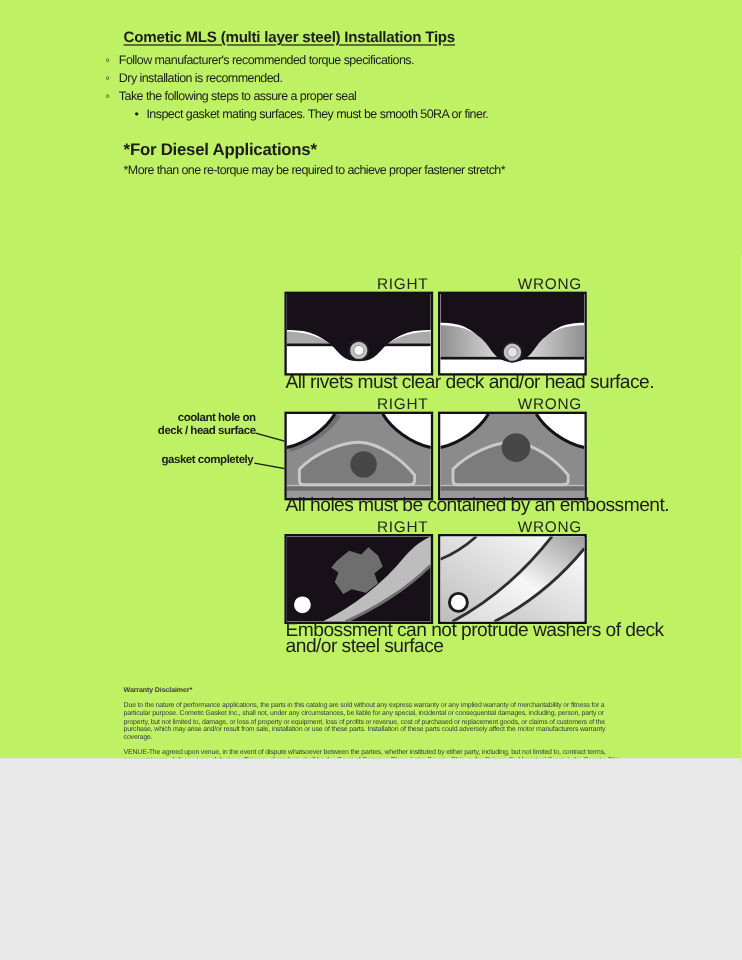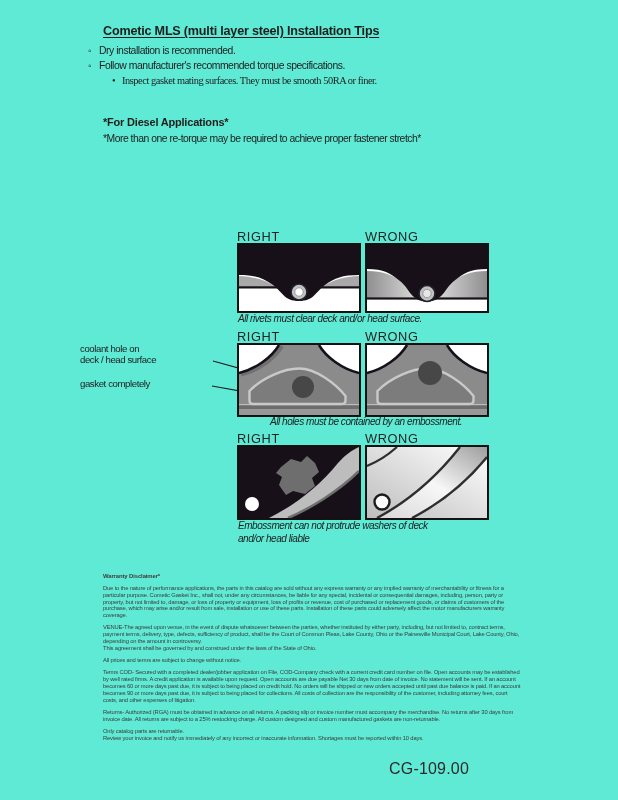--- a/index.html
+++ b/index.html
@@ -1,71 +1,72 @@
 <!DOCTYPE html>
 <html><head>
 <meta charset="utf-8">
 <style>
   html,body{margin:0;padding:0;background:#e9e9e9;}
   .page{
-    position:relative; width:618px; height:800px; margin:0 auto;
-    background:#5eead4; overflow:hidden;
+    position:relative; width:618px; height:632px; margin:0 auto;
+    background:#bef264; overflow:hidden;
     font-family:"Liberation Sans", sans-serif; color:#1d1d1d;
   }
   
   .title{
     position:absolute; left:103px; top:24px;
     font-size:12.6px; font-weight:bold; letter-spacing:-0.2px;
     text-decoration:underline; text-underline-offset:2px; white-space:nowrap;
   }
   
   .tips{position:absolute; left:88px; top:44px; width:450px; font-size:10.4px; letter-spacing:-0.45px; line-height:14.9px;}
   .tip{position:relative; padding-left:11px; white-space:nowrap;}
   .tip::before{content:"◦"; position:absolute; left:0; top:0;}
-  .tipsub{position:relative; margin-left:24px; padding-left:10px; white-space:nowrap;font-family:Liberation Serif, serif;}
+  .tipsub{position:relative; margin-left:24px; padding-left:10px; white-space:nowrap;}
   .tipsub::before{content:"•"; position:absolute; left:0; top:0;}
   
   .diesel{position:absolute; left:103px; top:116px; width:438px;}
-  .diesel .hd{font-size:11px; font-weight:bold; letter-spacing:-0.2px; margin:0 0 4px 0;}
+  .diesel .hd{font-size:14px; font-weight:bold; letter-spacing:-0.2px; margin:0 0 4px 0;}
   .diesel p{font-size:10.4px; letter-spacing:-0.5px; line-height:14.3px; margin:0 0 6.5px 0;}
   
   .dlabel{
-    position:absolute; width:120px; text-align:left;
+    position:absolute; width:120px; text-align:right;
     font-size:12.8px; letter-spacing:0.6px; color:#242424; white-space:nowrap;
   }
   .dbox{
     position:absolute; width:120px; box-sizing:content-box;
     border:2.4px solid #121212; background:#fff; line-height:0;
   }
   .dbox svg{display:block; width:100%; height:100%;}
   .caption{
-    position:absolute; font-size:10px; letter-spacing:-0.45px; line-height:13px; white-space:nowrap; color:#1d1d1d;font-style:italic;
+    position:absolute; font-size:16px; letter-spacing:-0.45px; line-height:13px; white-space:nowrap; color:#1d1d1d;
   }
   .ann{
     position:absolute; font-size:9.6px; letter-spacing:-0.4px; line-height:11px;
-    white-space:nowrap; color:#1d1d1d;
+    text-align:right; white-space:nowrap; color:#1d1d1d;font-weight:bold;
   }
   .leader{position:absolute; pointer-events:none;}
   
   .legal{position:absolute; left:103px; top:573px; width:418px; color:#3c3c3c;}
   .legal .lh{font-size:5.9px; font-weight:bold; letter-spacing:-0.1px; margin:0 0 6px 0;}
   .legal p{font-size:5.8px; letter-spacing:-0.15px; line-height:6.8px; margin:0 0 5.5px 0; white-space:pre-line;}
   
   .pageno{position:absolute; left:389px; top:760px; font-size:16px; letter-spacing:0.2px; color:#2a2a2a;}
 </style>
 </head>
 <body>
 
 <div class="page">
 
   <div class="title">Cometic MLS (multi layer steel) Installation Tips</div>
 
   <div class="tips">
+    <div class="tip"><span>Follow manufacturer's recommended torque specifications.</span></div>
     <div class="tip"><span>Dry installation is recommended.</span></div>
-    <div class="tip"><span>Follow manufacturer's recommended torque specifications.</span></div>
+    <div class="tip"><span>Take the following steps to assure a proper seal</span></div>
     <div class="tipsub"><span>Inspect gasket mating surfaces.  They must be smooth 50RA or finer.</span></div>
   </div>
 
   <div class="diesel">
     <div class="hd">*For Diesel Applications*</div>
     <p>*More than one re-torque may be required to achieve proper fastener stretch*</p>
   </div>
 
   <div class="dlabel" style="left:237px; top:229px;">RIGHT</div>
   <div class="dlabel" style="left:365px; top:229px;">WRONG</div>
@@ -145,21 +146,21 @@
       <rect y="59" width="120" height="1.2" fill="#bdbdbd"></rect>
       <path d="M14 59 C11.5 59 10.5 58 10.5 55.5 L10.5 46 C23 33 45 23.5 60 23.5 C77 23.5 97 39 106.5 51 L106.5 55.5 C106.5 58 105 59 102 59 Z" fill="#7c7c7c" stroke="#c9c9c9" stroke-width="2.4"></path>
       <circle cx="63" cy="28" r="12" fill="#474747"></circle>
       <path d="M0 0 L40 0 C33 12 17 24 0 28 Z" fill="#ffffff"></path>
       <path d="M40 0 C33 12 17 24 0 28" fill="none" stroke="#15101a" stroke-width="2.6"></path>
       <path d="M120 0 L80 0 C87 12 103 24 120 28 Z" fill="#ffffff"></path>
       <path d="M80 0 C87 12 103 24 120 28" fill="none" stroke="#15101a" stroke-width="2.6"></path>
     </svg>
   </div>
 
-  <div class="caption" style="left:238px; top:415px;margin-left:32px;">All holes must be contained by an embossment.</div>
+  <div class="caption" style="left:238px; top:415px;">All holes must be contained by an embossment.</div>
 
   <div class="dlabel" style="left:237px; top:431px;">RIGHT</div>
   <div class="dlabel" style="left:365px; top:431px;">WRONG</div>
 
   <div class="dbox" style="left:237px; top:445px; height:71px;">
     <svg viewBox="0 0 120 71">
       <rect width="120" height="71" fill="#171019"></rect>
       <path d="M30 71 C54 59 80 40 99 16 C106 8 113 3 120 0 L120 24 C99 45 70 62 49 71 Z" fill="#bdbdbd"></path>
       <path d="M49 71 C70 62 99 45 120 24" fill="none" stroke="#6f6f6f" stroke-width="2.5"></path>
       <polygon points="42,20 52,12 62,15 68,9 76,16 80,25 73,31 76,39 66,47 54,44 47,48 40,38 43,30 37,26" fill="#6e6e6e"></polygon>
@@ -184,21 +185,21 @@
       <path d="M10 71 C38 56 68 32 93 0 L120 0 L120 10 C97 38 70 58 45 71 Z" fill="url(#g3band)"></path>
       <path d="M10 71 C38 56 68 32 93 0" fill="none" stroke="#2e2e2e" stroke-width="2.4"></path>
       <path d="M120 10 C97 38 70 58 45 71" fill="none" stroke="#2e2e2e" stroke-width="2.4"></path>
       <path d="M30 0 C21 8 10 15 0 19" fill="none" stroke="#2e2e2e" stroke-width="2.2"></path>
       <circle cx="15" cy="55" r="7.5" fill="#fcfcfc" stroke="#1c1c1c" stroke-width="2.4"></circle>
     </svg>
   </div>
 
   <div class="caption" style="left:238px; top:519px;">
     <div>Embossment can not protrude washers of deck</div>
-    <div>and/or head liable</div>
+    <div>and/or steel surface</div>
   </div>
 
   <div class="legal">
     <div class="lh">Warranty Disclaimer*</div>
     <p>Due to the nature of performance applications, the parts in this catalog are sold without any express warranty or any implied warranty of merchantability or fitness for a particular purpose.  Cometic Gasket Inc., shall not, under any circumstances, be liable for any special, incidental or consequential damages, including, person, party or property, but not limited to, damage, or loss of property or equipment, loss of profits or revenue, cost of purchased or replacement goods, or claims of customers of the purchase, which may arise and/or result from sale, installation or use of these parts.  Installation of these parts could adversely affect the motor manufacturers warranty coverage.</p>
     <p>VENUE-The agreed upon venue, in the event of dispute whatsoever between the parties, whether instituted by either party, including, but not limited to, contract terms, payment terms, delivery, type, defects, sufficiency of product, shall be the Court of Common Pleas, Lake County, Ohio or the Painesville Municipal Court, Lake County, Ohio, depending on the amount in controversy.
 This agreement shall be governed by and construed under the laws of the State of Ohio.</p>
     <p>All prices and terms are subject to change without notice.</p>
     <p>Terms COD- Secured with a completed dealer/jobber application on File, COD-Company check with a current credit card number on file.  Open accounts may be established by well rated firms.  A credit application is available upon request.  Open accounts are due payable Net 30 days from date of invoice.  No statement will be sent.  If an account becomes 60 or more days past due, it is subject to being placed on credit hold.  No orders will be shipped or new orders accepted until past due balance is paid.  If an account becomes 90 or more days past due, it is subject to being placed for collections.  All costs of collection are the responsibility of the customer, including attorney fees, court costs, and other expenses of litigation.</p>
     <p>Returns- Authorized (RGA) must be obtained in advance on all returns.  A packing slip or invoice number must accompany the merchandise.  No returns after 30 days from invoice date.  All returns are subject to a 25% restocking charge.  All custom designed and custom manufactured gaskets are non-returnable.</p>

